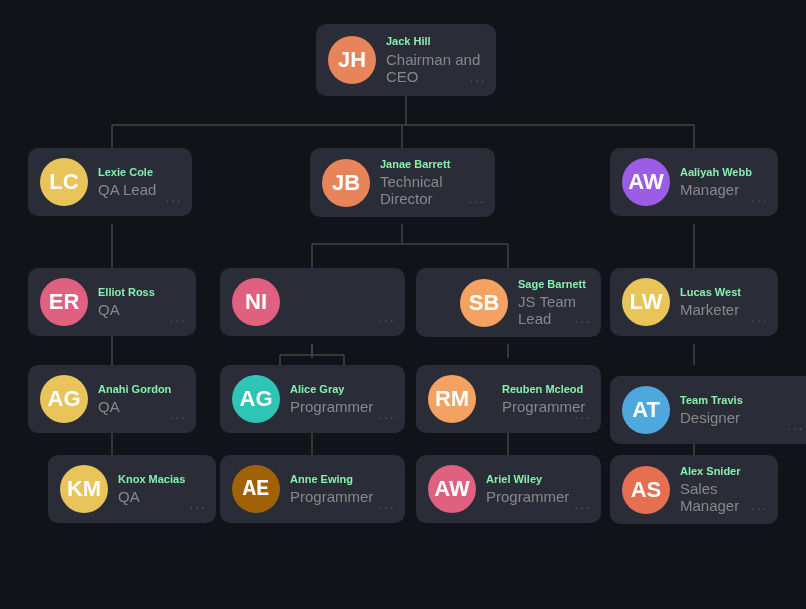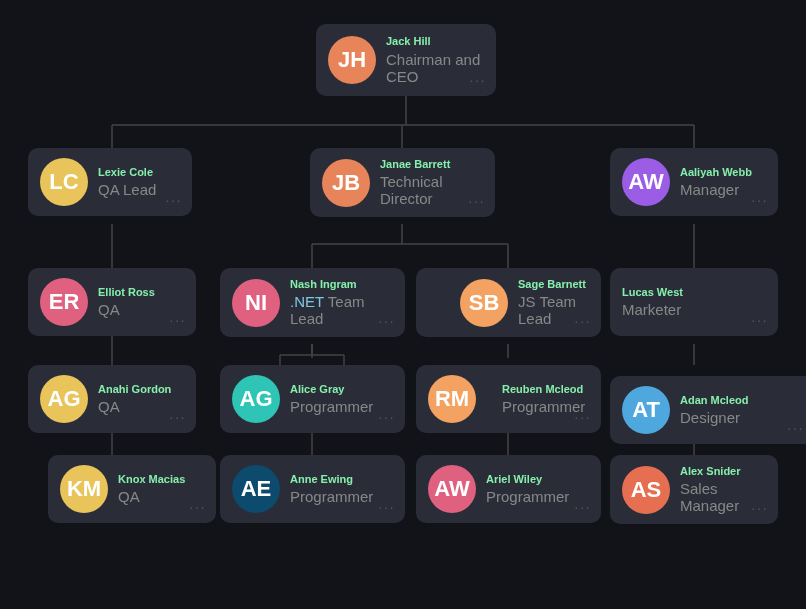--- a/index.html
+++ b/index.html
@@ -83,21 +83,21 @@
 
     
     .av-orange { background: #e8845a; }
     .av-yellow { background: #e8c45a; }
     .av-pink { background: #e06080; }
     .av-purple { background: #9b5de5; }
     .av-teal { background: #2ec4b6; }
     .av-blue { background: #4ea8de; }
     .av-peach { background: #f4a261; }
     .av-rose { background: #e76f51; }
-    .av-coral { background: #0c4a6e; }
+    .av-coral { background: #a16207; font-family: Liberation Mono, monospace; }
 
     .role .net { color: #7ec8e3; }
   </style>
 </head>
 <body>
 
 <div class="org-container">
 
   <svg class="connectors">
 
@@ -173,35 +173,32 @@
       <div class="card" style="left: 28px; top: 268px; width: 168px; min-height: 68px;">
         <div class="avatar av-pink">ER</div>
         <div class="info">
           <div class="name">Elliot Ross</div>
           <div class="role">QA</div>
         </div>
         <div class="dots">···</div>
       </div>
       <div class="card" style="left: 220px; top: 268px; width: 185px; min-height: 68px;">
         <div class="avatar av-pink">NI</div>
-        <div class="info">
-          <div class="name">Nash Ingram</div>
-          <div class="role"><span class="net">.NET</span> Team Lead</div>
-        </div>
         <div class="dots">···</div>
       </div>
       <div class="card" style="left: 416px; top: 268px; width: 185px; min-height: 68px; padding-left: 44px;">
         <div class="avatar av-peach">SB</div>
         <div class="info">
           <div class="name">Sage Barnett</div>
           <div class="role">JS Team Lead</div>
         </div>
         <div class="dots">···</div>
       </div>
       <div class="card" style="left: 610px; top: 268px; width: 168px; min-height: 68px;">
+        <div class="avatar av-yellow">LW</div>
         <div class="info">
           <div class="name">Lucas West</div>
           <div class="role">Marketer</div>
         </div>
         <div class="dots">···</div>
       </div>
       <div class="card" style="left: 28px; top: 365px; width: 168px; min-height: 68px;">
         <div class="avatar av-yellow">AG</div>
         <div class="info">
           <div class="name">Anahi Gordon</div>
@@ -221,21 +218,21 @@
         <div class="avatar av-peach">RM</div>
         <div class="info">
           <div class="name">Reuben Mcleod</div>
           <div class="role">Programmer</div>
         </div>
         <div class="dots">···</div>
       </div>
       <div class="card" style="left: 610px; top: 376px; width: 204px; min-height: 68px;">
         <div class="avatar av-blue">AT</div>
         <div class="info">
-          <div class="name">Adan Mcleod</div>
+          <div class="name">Team Travis</div>
           <div class="role">Designer</div>
         </div>
         <div class="dots">···</div>
       </div>
       <div class="card" style="left: 28px; top: 455px; width: 168px; min-height: 68px; margin-left: 20px;">
         <div class="avatar av-yellow">KM</div>
         <div class="info">
           <div class="name">Knox Macias</div>
           <div class="role">QA</div>
         </div>

